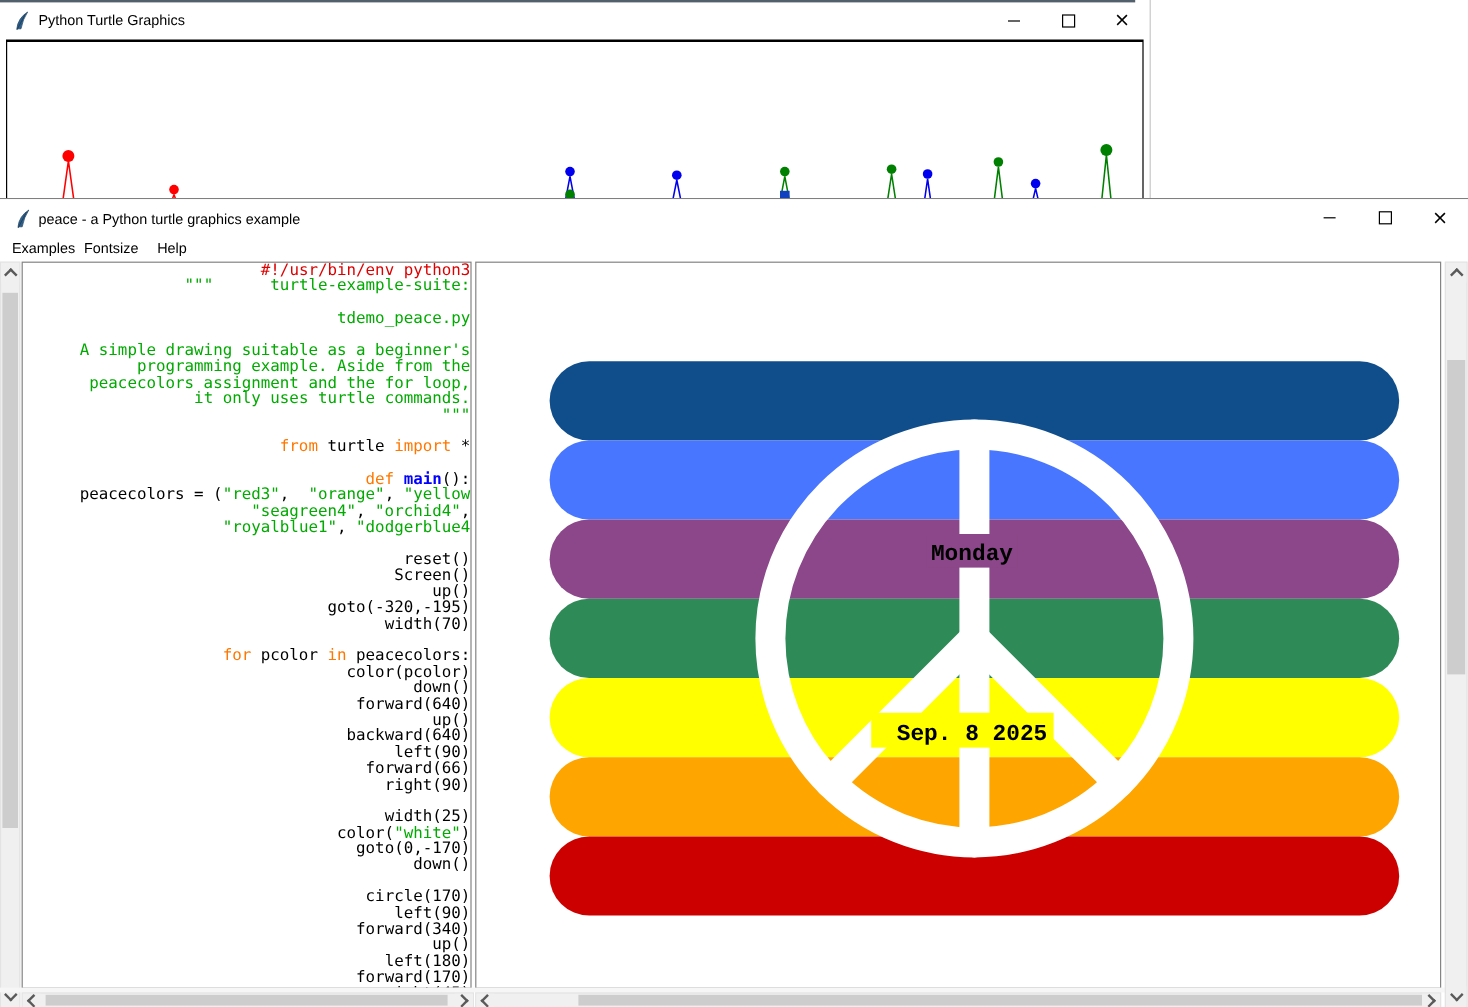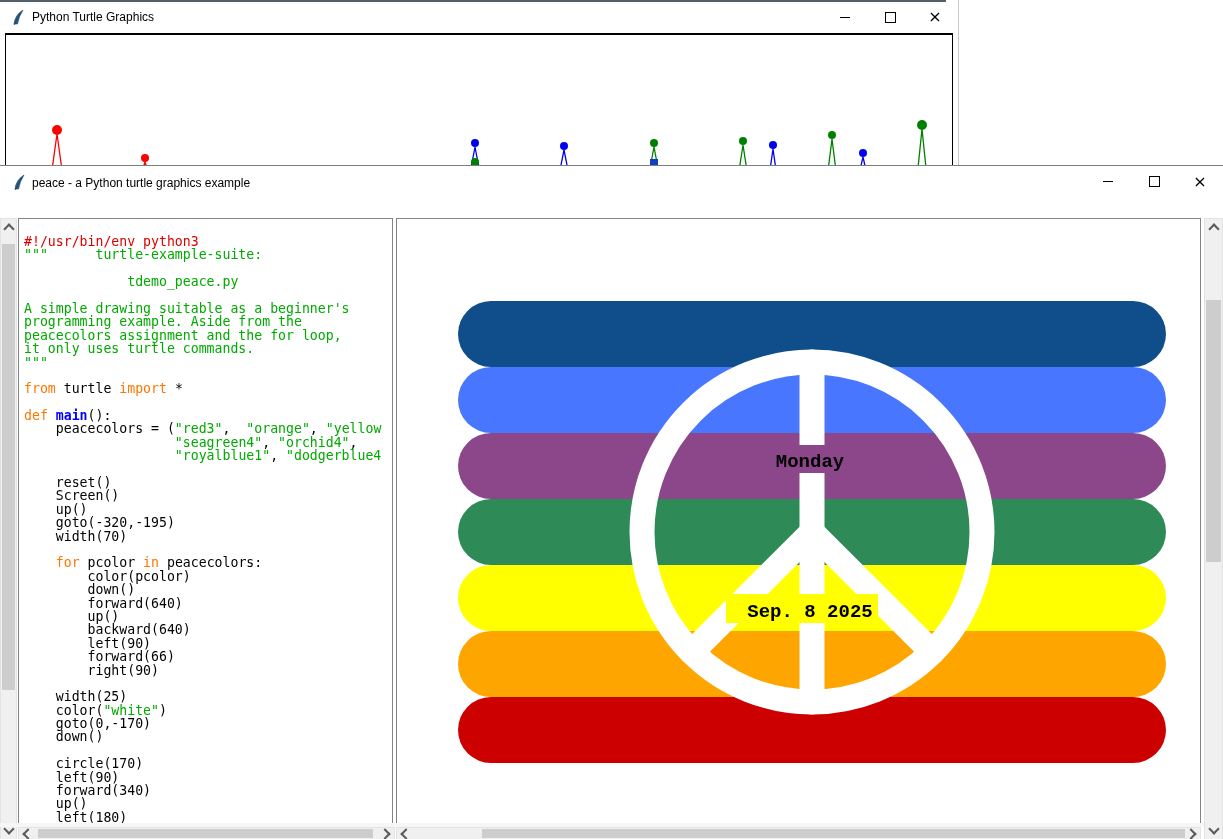--- a/index.html
+++ b/index.html
@@ -17,22 +17,22 @@
   
   .sb{position:absolute;background:#f0f0f0;border:1px solid #e3e3e3;box-sizing:border-box;}
   .sb-thumb{position:absolute;background:#cdcdcd;}
   .sb-btn{position:absolute;display:flex;align-items:center;justify-content:center;background:#f0f0f0;}
   .chev{width:6px;height:6px;border:solid #5a5a5a;border-width:0 2px 2px 0;display:inline-block;}
   .chev.up{transform:rotate(-135deg);margin-top:3px;}
   .chev.down{transform:rotate(45deg);margin-bottom:3px;}
   .chev.left{transform:rotate(135deg);margin-left:3px;}
   .chev.right{transform:rotate(-45deg);margin-right:3px;}
   
-  #code-text{position:absolute;left:24px;top:69px;width:368px;height:604px;overflow:hidden;
-             font-family:"DejaVu Sans Mono", monospace;font-size:13.2px;white-space:pre;}
+  #code-text{position:absolute;left:24px;top:53px;width:368px;height:604px;overflow:hidden;
+             font-family:"DejaVu Sans Mono", monospace;font-size:13.2px;white-space:pre;text-align:right;}
   .codeline{height:13.4px;line-height:13.4px;}
   .t-nor{color:var(--c-nor);}
   .t-com{color:var(--c-com);}
   .t-str{color:var(--c-str);}
   .t-kw{color:var(--c-kw);}
   .t-def{color:var(--c-def);font-weight:bold;}
   .gapstrip{position:absolute;background:#f6f6f6;}
   .feather{display:inline-block;}
 </style>
 </head>
@@ -95,20 +95,25 @@
       <span class="g-min"></span>
     </div>
     <div class="ctrl" style="left:1139px;top:0;height:31px;">
       <span class="g-max"></span>
     </div>
     <div class="ctrl" style="left:1185px;top:0;height:31px;">
       <span class="g-close">×</span>
     </div>
   </div>
 
+  <div class="menubar abs" style="left:0;top:31px;width:1223px;height:21px;">
+    <span style="left:10px;">Examples</span>
+    <span style="left:70px;">Fontsize</span>
+    <span style="left:131px;">Help</span>
+  </div>
 
   <div class="sb" style="left:0;top:52px;width:17px;height:622px;">
     <div class="sb-btn" style="left:0;top:0;width:15px;height:17px;">
       <span class="chev up"></span>
     </div>
     <div class="sb-thumb" style="left:1px;top:25px;width:13px;height:446px;"></div>
     <div class="sb-btn" style="left:0;bottom:0;width:15px;height:17px;">
       <span class="chev down"></span>
     </div>
   </div>

